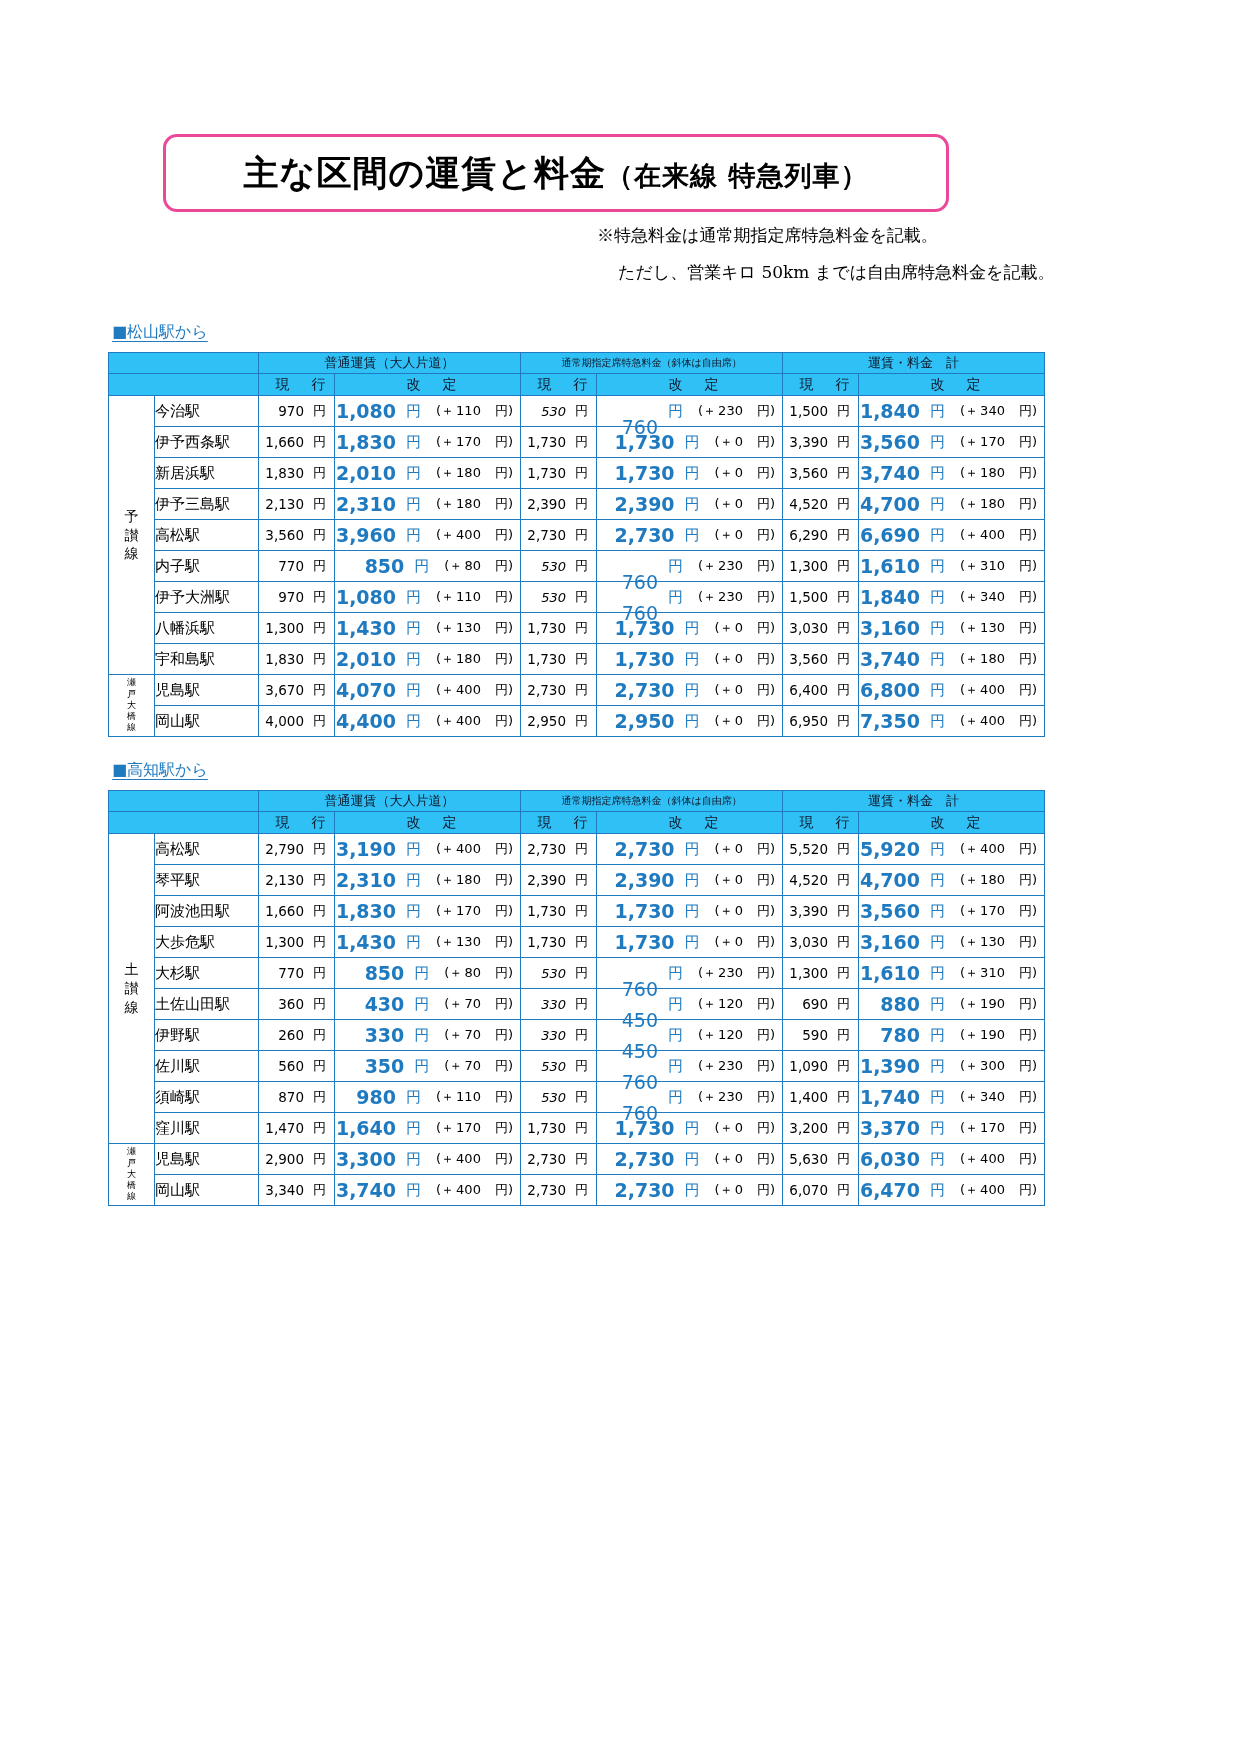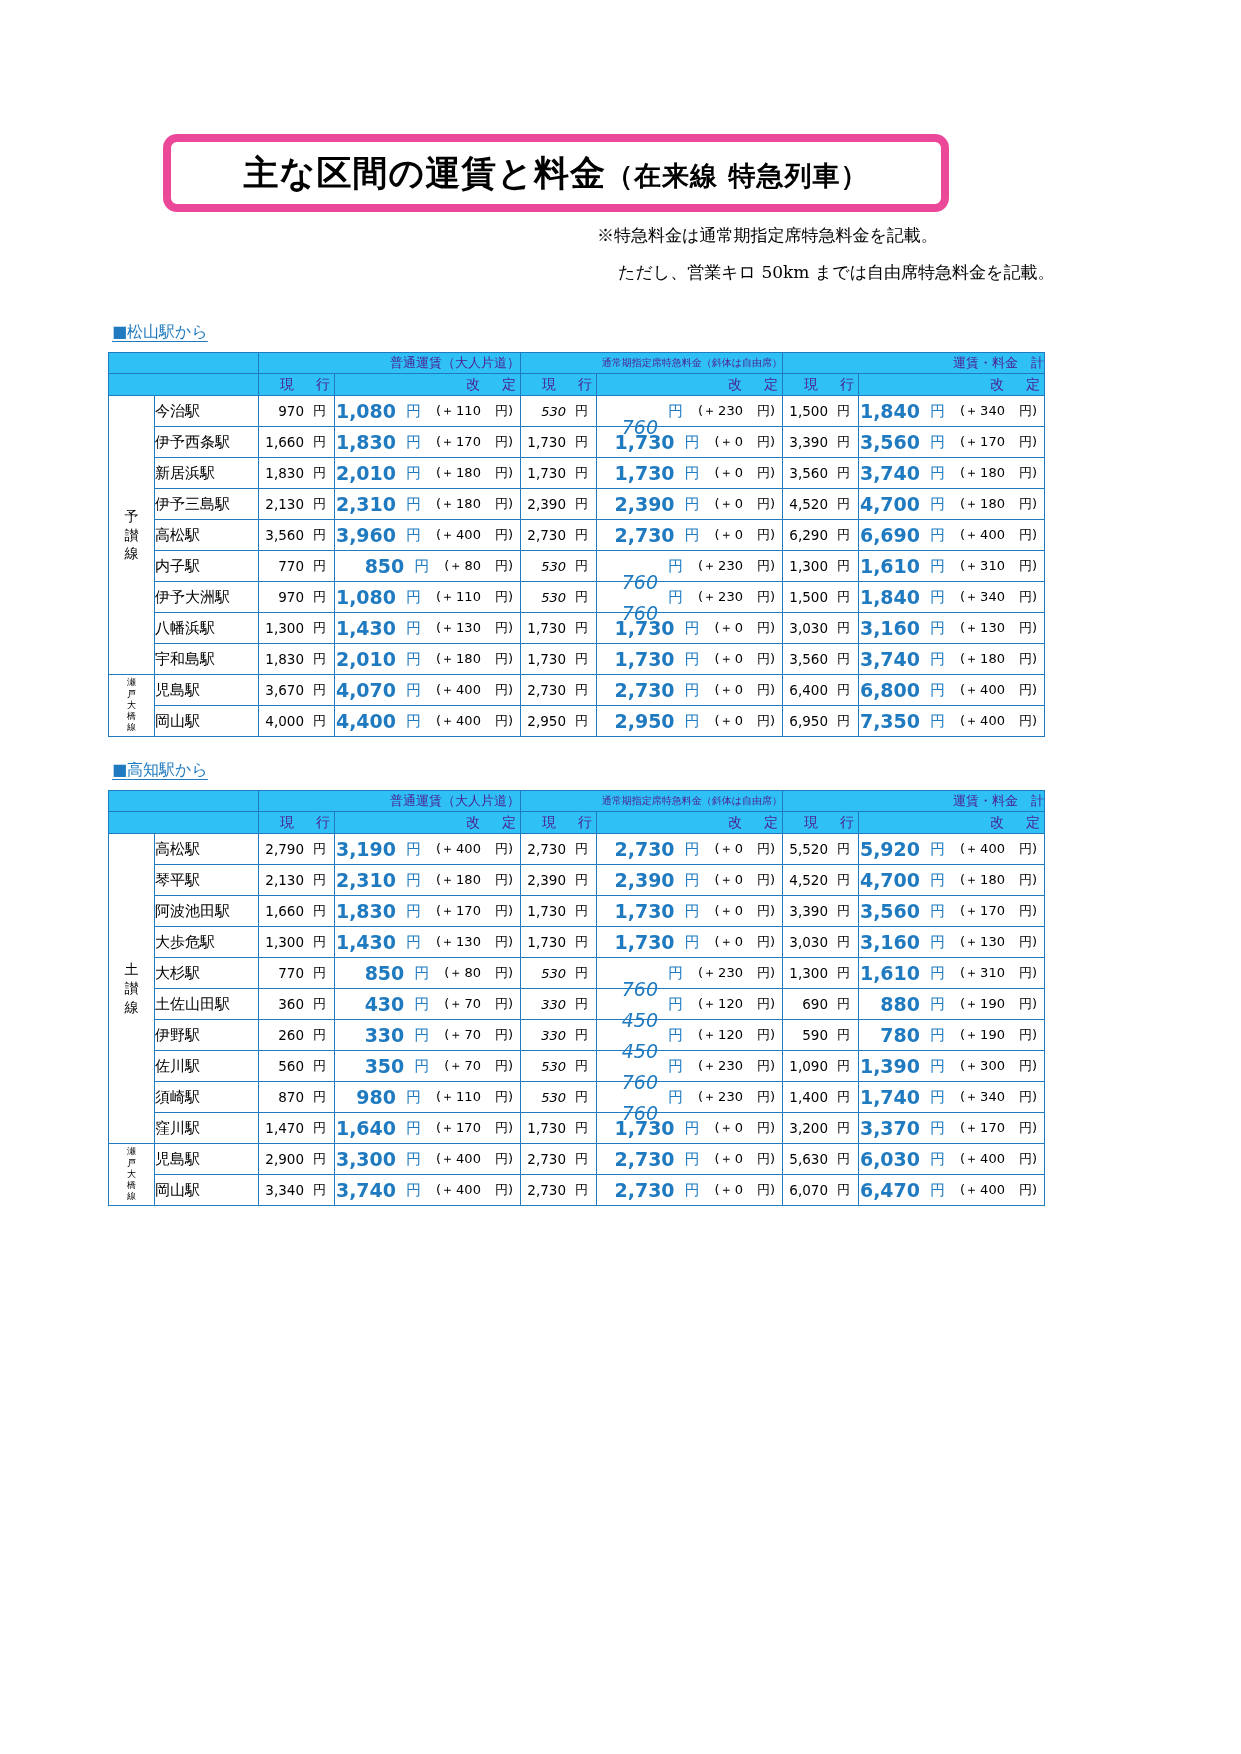--- a/index.html
+++ b/index.html
@@ -14,21 +14,21 @@
     overflow: hidden;
   }
 
   
   .title-box {
     position: absolute;
     left: 163px;
     top: 134px;
     width: 786px;
     height: 78px;
-    border: 8px solid #ec4899;
+    border: 3px solid #ec4899;
     border-radius: 14px;
     background: #ffffff;
     display: flex;
     align-items: center;
     justify-content: center;
   }
   .title-text {
     font-family: "DejaVu Sans", "Liberation Sans", sans-serif;
     font-size: 35px;
     font-weight: bold;
@@ -73,25 +73,25 @@
     width: 892px;
     background: #fff;
   }
   table.fare td, table.fare th {
     border: 1.4px solid #1f7ac0;
     padding: 0;
     font-weight: normal;
   }
   .hdr {
     background: #2fc0f5;
-    text-align: right;
+    text-align: center;
     font-family: "DejaVu Sans", "Liberation Sans", sans-serif;
     font-size: 13px;
     height: 21px;
-    color: #4c1d95;
+    color: #0f172a;
     white-space: nowrap;
   }
   .hdr.small { font-size: 10px; }
   .hdr.sub {
     font-size: 14px;
     letter-spacing: 4px;
     height: 22px;
     padding-left:12px;
   }
   .hdr.blank { background: #2fc0f5; }
@@ -140,21 +140,21 @@
     margin-left: 8px;
     min-width: 15px;
     text-align: center;
   }
   .new-val {
     font-family: "DejaVu Sans", "Liberation Sans", sans-serif;
     font-size: 19px;
     font-weight: bold;
     color: #1f7ac0;
   }
-  .new-val.it { font-style: italic; font-weight: normal; font-size: 19px; margin-top: 31px; }
+  .new-val.it { font-weight: normal; font-size: 19px; margin-top: 31px; }
   .yen-b {
     font-family: "DejaVu Sans", "Liberation Sans", sans-serif;
     font-size: 15px;
     color: #1f7ac0;
     margin-left: 9px;
     min-width: 17px;
     text-align: center;
   }
   .diff {
     font-family: "DejaVu Sans", "Liberation Sans", sans-serif;

